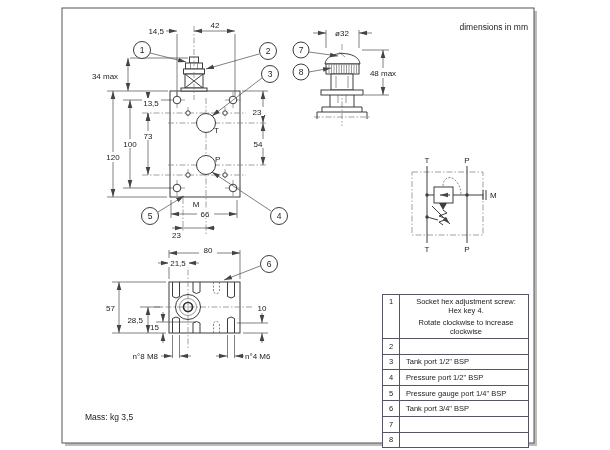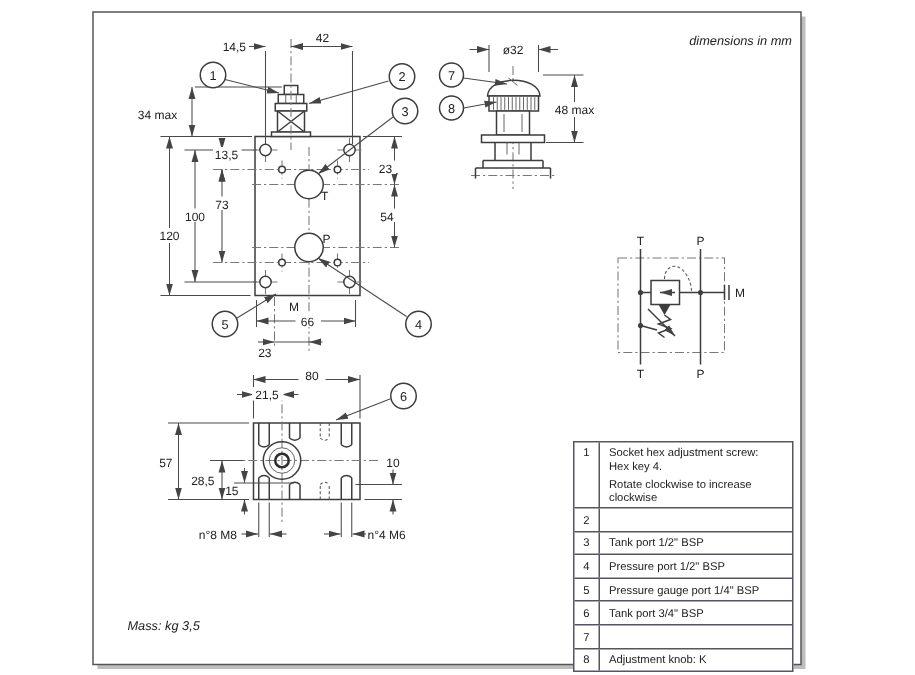--- a/index.html
+++ b/index.html
@@ -9,32 +9,32 @@
   .ol{stroke:#3d3d3d;stroke-width:1;fill:none;}
   .olw{stroke:#3d3d3d;stroke-width:1;fill:#fff;}
   .thin{stroke:#555;stroke-width:0.6;fill:none;}
   .cl{stroke:#787878;stroke-width:0.7;fill:none;stroke-dasharray:6 2 1.5 2;}
   .hid{stroke:#555;stroke-width:0.7;fill:none;stroke-dasharray:2 1.5;}
   .dl{stroke:#4a4a4a;stroke-width:0.7;fill:none;}
   .sl{stroke:#3d3d3d;stroke-width:1;fill:none;}
   .mask{fill:#fff;}
   text.dt{font:8px "Liberation Sans",sans-serif;fill:#222;}
   text.ct{font:8.5px "Liberation Sans",sans-serif;fill:#222;}
-  .note{position:absolute;font-size:8.5px;color:#222;font-style:italic;}
+  .note{position:absolute;font-size:8.5px;color:#222;}
   #units-note{top:22px;right:82px;}
   #mass-note{left:85px;top:412px;}
   
   #parts{position:absolute;left:382px;top:294px;width:145px;border:1px solid #556;
          background:#fff;font-size:7.5px;line-height:1.2;}
   .prow{display:flex;border-bottom:1px solid #556;}
   .prow:last-child{border-bottom:none;}
   .pnum{width:16px;border-right:1px solid #556;display:flex;align-items:flex-start;
         justify-content:center;padding-top:2px;}
   .prow.single .pnum{align-items:center;padding-top:0;}
-  .pdesc{flex:1;padding:2px 2px 2px 6px;}
+  .pdesc{flex:1;padding:2px 2px 2px 6px;text-align:center;}
   .prow.single{height:14.6px;}
   .prow.single .pdesc{display:flex;align-items:center;padding-top:0;padding-bottom:0;}
   .pline.gap{margin-top:3px;}
 </style>
 </head>
 <body>
 
 <div id="stage">
 
 <svg width="610" height="450" viewBox="0 0 610 450">
@@ -305,17 +305,16 @@
   </div>
   <div class="prow single">
     <div class="pnum">6</div>
     <div class="pdesc">Tank port 3/4" BSP</div>
   </div>
   <div class="prow single">
     <div class="pnum">7</div>
   </div>
   <div class="prow single">
     <div class="pnum">8</div>
-    <div class="pdesc">Adjustment knob: K</div>
   </div>
 </div>
 
 </div>
 
 </body></html>

